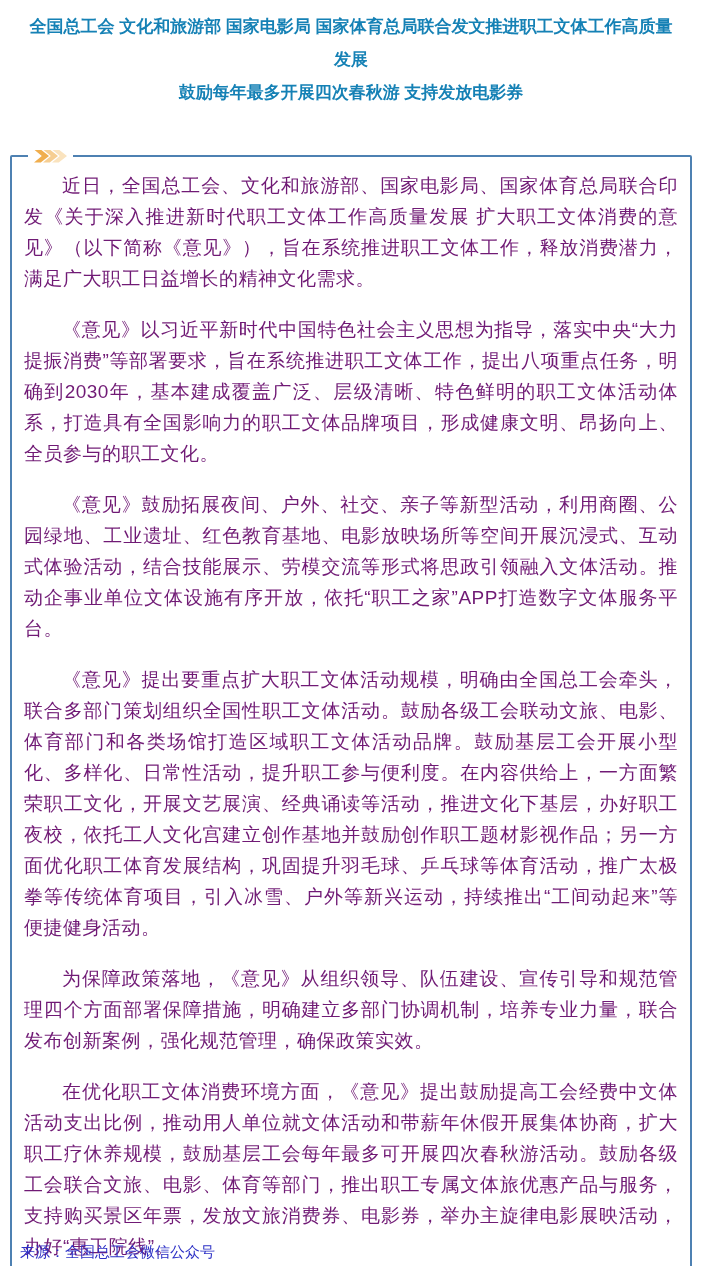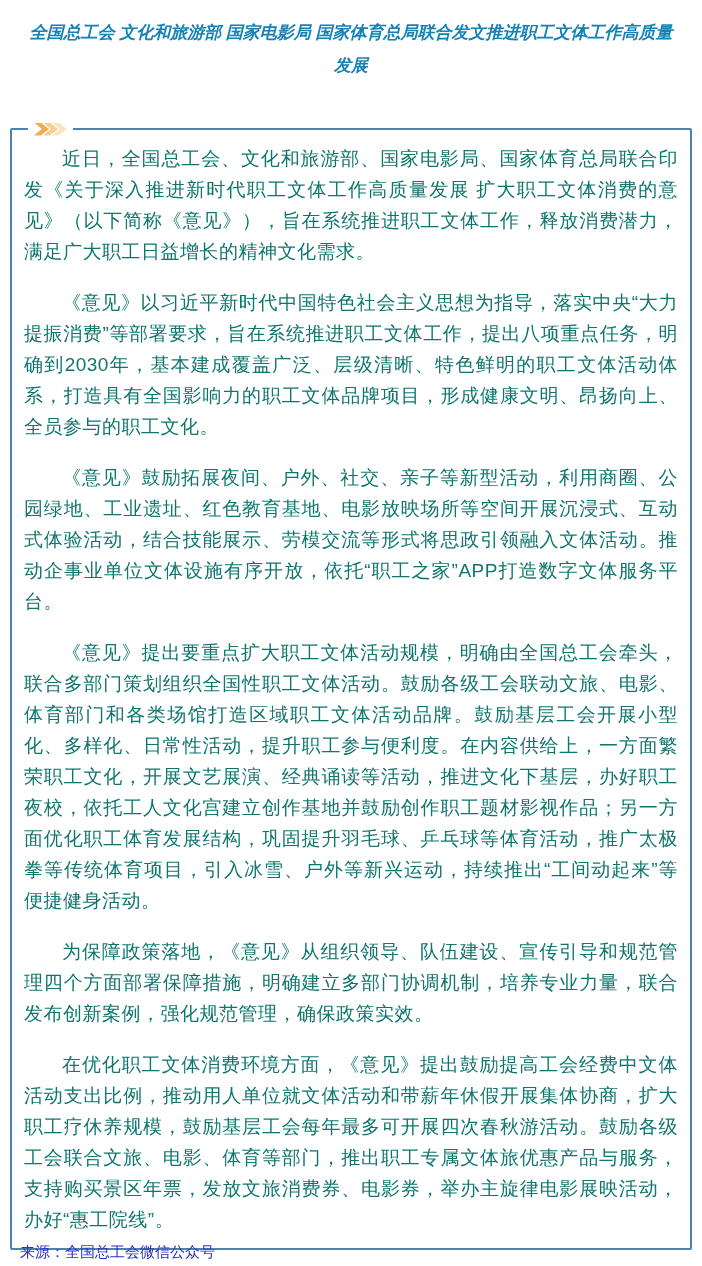--- a/index.html
+++ b/index.html
@@ -9,22 +9,21 @@
   }
   body {
     width: 702px;
     height: 1266px;
     font-family: "Liberation Sans", "DejaVu Sans", sans-serif;
     position: relative;
     overflow: hidden;
   }
   
   .header {
-    padding-top: 16px;
-    font-style: italic;
+    padding-top: 10px;
   }
   .title, .subtitle {
     width: 660px;
     margin: 0 auto;
     color: #1581B5;
     font-size: 17px;
     font-weight: bold;
     line-height: 33px;
     text-align: center;
   }
@@ -53,21 +52,21 @@
     height: 13px;
     clip-path: polygon(0 0, 45% 0, 100% 50%, 45% 100%, 0 100%, 52% 50%);
   }
   .chv + .chv { margin-left: -6px; }
   .chv1 { background: #F0AE4E; }
   .chv2 { background: #F6CE92; }
   .chv3 { background: #FAE3BE; }
   
   .article p {
     margin: 0 0 20px 0;
-    color: #0f766e;
+    color: #701a75;
     font-size: 19px;
     line-height: 31px;
     text-align: justify;
     text-indent: 2em;
     letter-spacing: 0.5px;
   }
   .article p:last-child { margin-bottom: 4px; }
   
   .source-line {
     position: absolute;
@@ -75,20 +74,21 @@
     bottom: 4px;
     color: #2B2FC5;
     font-size: 15px;
   }
 </style>
 </head>
 <body>
 
 <div class="header">
   <div class="title">全国总工会 文化和旅游部 国家电影局 国家体育总局联合发文推进职工文体工作高质量发展</div>
+  <div class="subtitle">鼓励每年最多开展四次春秋游 支持发放电影券</div>
 </div>
 
 <div class="content-box">
   <div class="chevrons">
     <span class="chv chv1"></span>
     <span class="chv chv2"></span>
     <span class="chv chv3"></span>
   </div>
   <div class="article">
     <p>近日，全国总工会、文化和旅游部、国家电影局、国家体育总局联合印发《关于深入推进新时代职工文体工作高质量发展 扩大职工文体消费的意见》（以下简称《意见》），旨在系统推进职工文体工作，释放消费潜力，满足广大职工日益增长的精神文化需求。</p>

